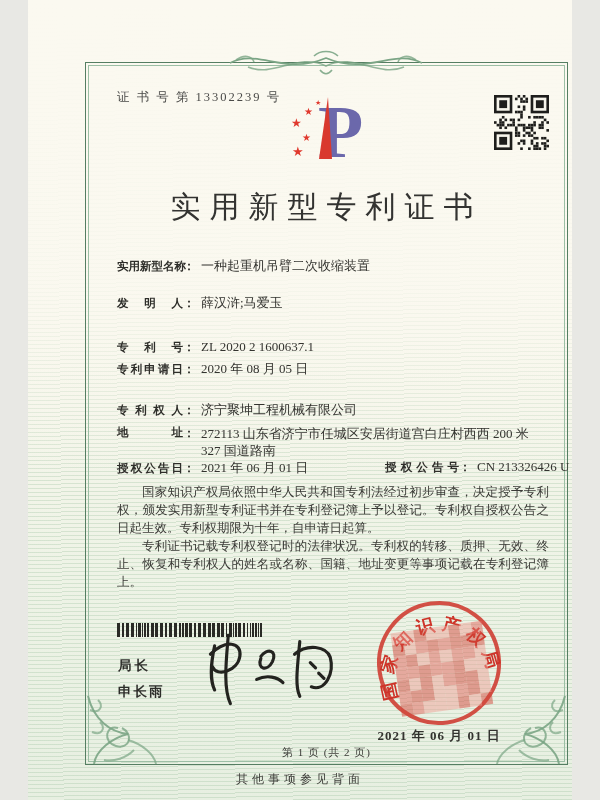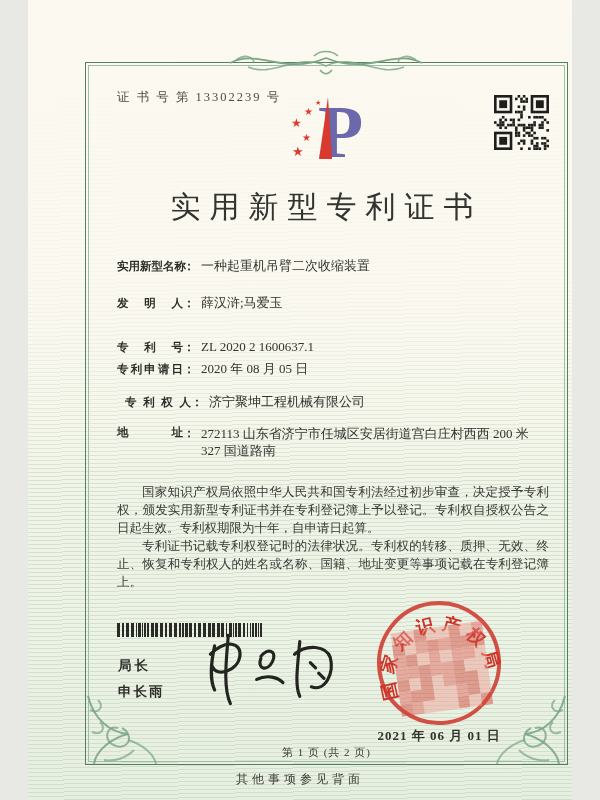--- a/index.html
+++ b/index.html
@@ -175,25 +175,31 @@
     </div>
     <div class="abs row" style="top:231px;">
       <span class="lbl">发明人</span><span class="colon">：</span><span class="val">薛汉浒;马爱玉</span>
     </div>
     <div class="abs row" style="top:276px;">
       <span class="lbl">专利号</span><span class="colon">：</span><span class="val">ZL 2020 2 1600637.1</span>
     </div>
     <div class="abs row" style="top:297px;">
       <span class="lbl">专利申请日</span><span class="colon">：</span><span class="val">2020 年 08 月 05 日</span>
     </div>
-    <div class="abs row" style="top:330px;margin-left:8px;">
+    <div class="abs row" style="top:338px;">
       <span class="lbl">专利权人</span><span class="colon">：</span><span class="val">济宁聚坤工程机械有限公司</span>
     </div>
     <div class="abs row" style="top:362px;">
       <span class="lbl" style="vertical-align:top;">地址</span><span class="colon" style="vertical-align:top;">：</span><span class="addr-lines"><span class="val">272113 山东省济宁市任城区安居街道宫白庄村西西 200 米</span><br><span class="val">327 国道路南</span></span>
+    </div>
+    <div class="abs row" style="top:396px;">
+      <span class="lbl">授权公告日</span><span class="colon">：</span><span class="val">2021 年 06 月 01 日</span>
+      <span class="grant-no">
+        <span class="lbl" style="width:74px;">授权公告号</span><span class="colon">：</span><span class="val">CN 213326426 U</span>
+      </span>
     </div>
 
     <div class="abs paras">
       <p>国家知识产权局依照中华人民共和国专利法经过初步审查，决定授予专利权，颁发实用新型专利证书并在专利登记簿上予以登记。专利权自授权公告之日起生效。专利权期限为十年，自申请日起算。</p>
       <p>专利证书记载专利权登记时的法律状况。专利权的转移、质押、无效、终止、恢复和专利权人的姓名或名称、国籍、地址变更等事项记载在专利登记簿上。</p>
     </div>
 
     <svg class="abs barcode" id="barcode" width="147" height="14" viewBox="0 0 147 14">
         <rect x="0" y="0" width="3" height="14" fill="#2a2a26"></rect>
         <rect x="5" y="0" width="2" height="14" fill="#2a2a26"></rect>

